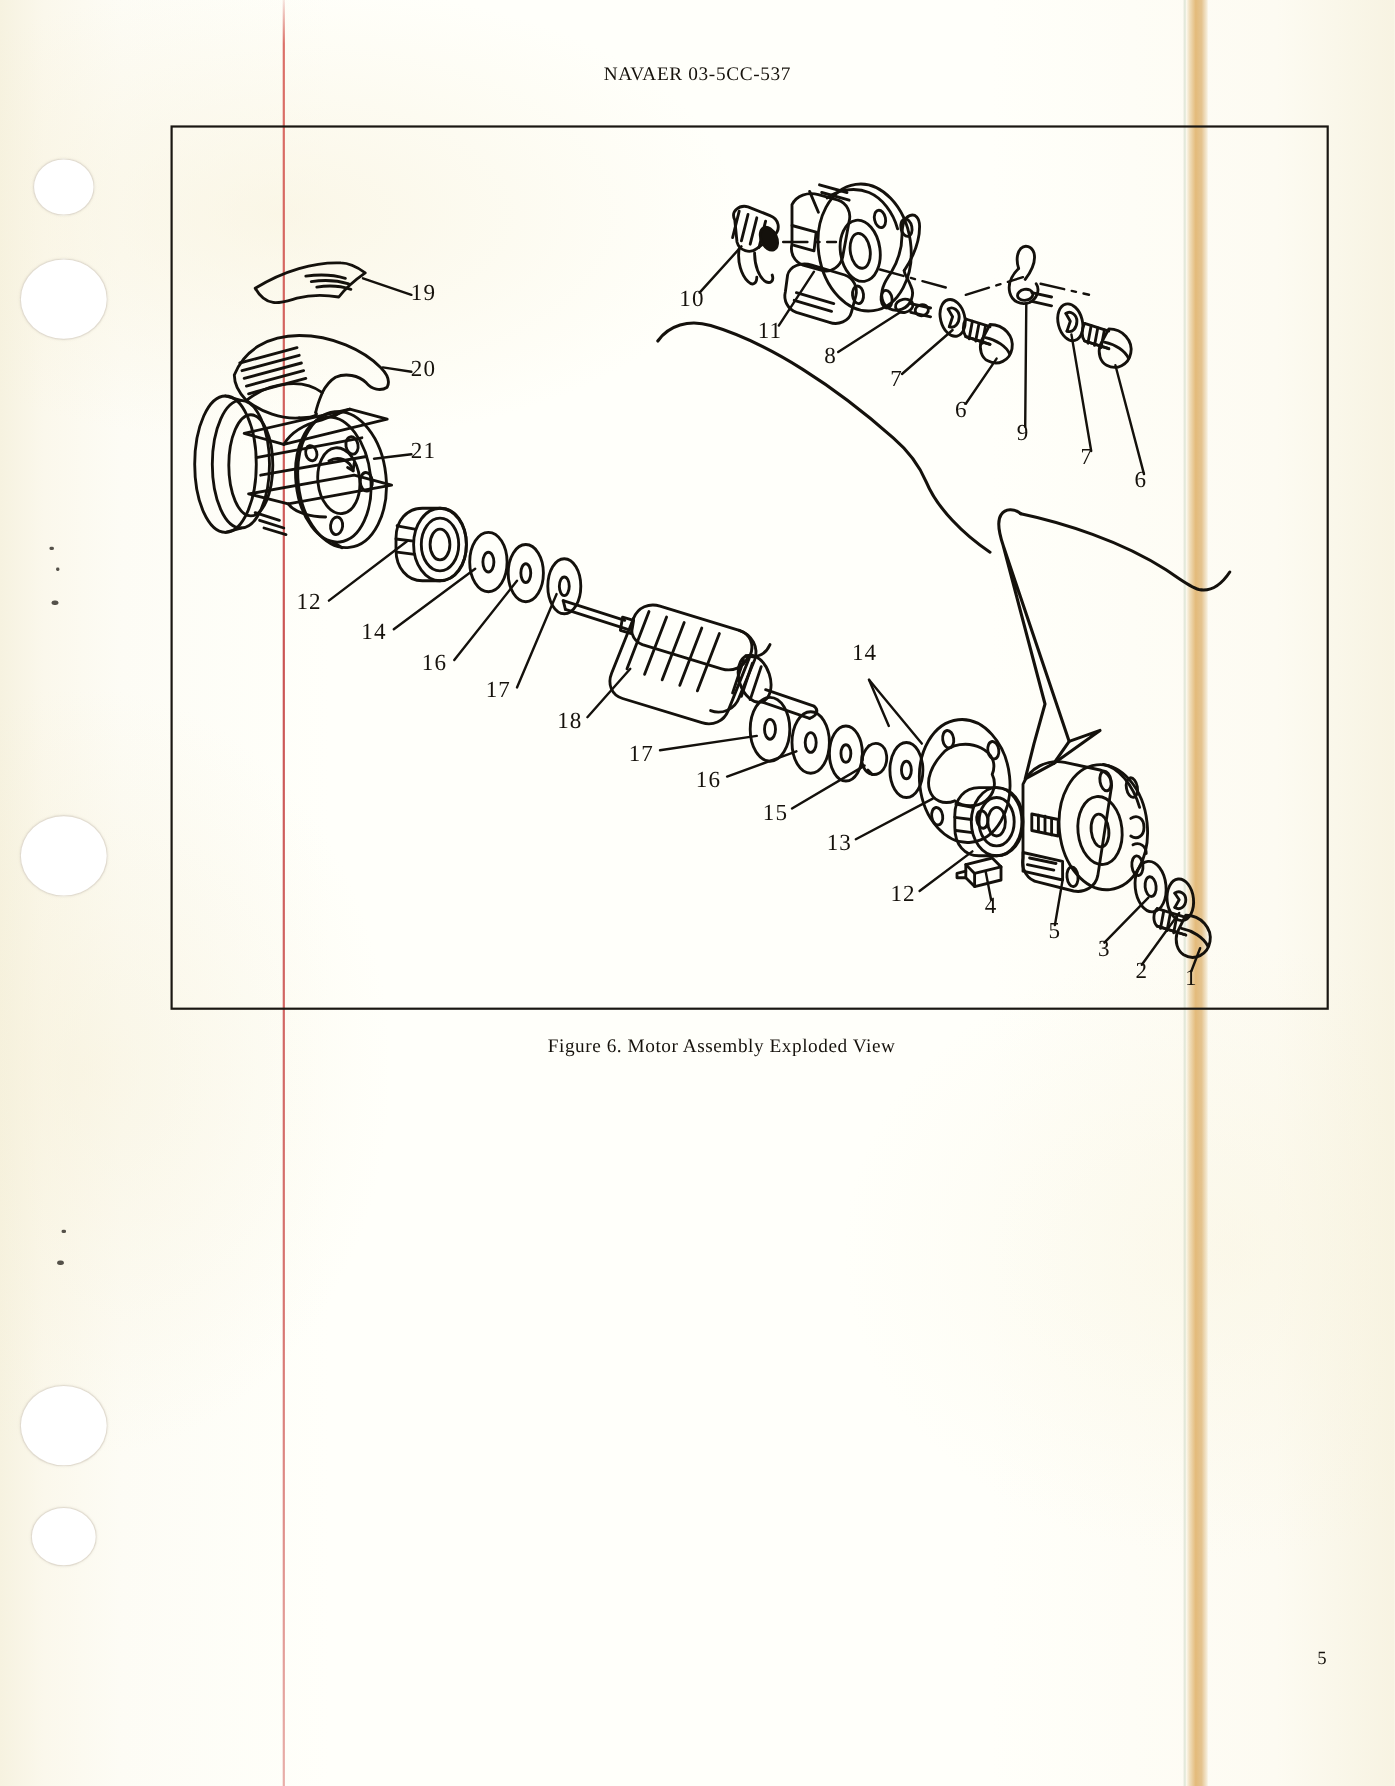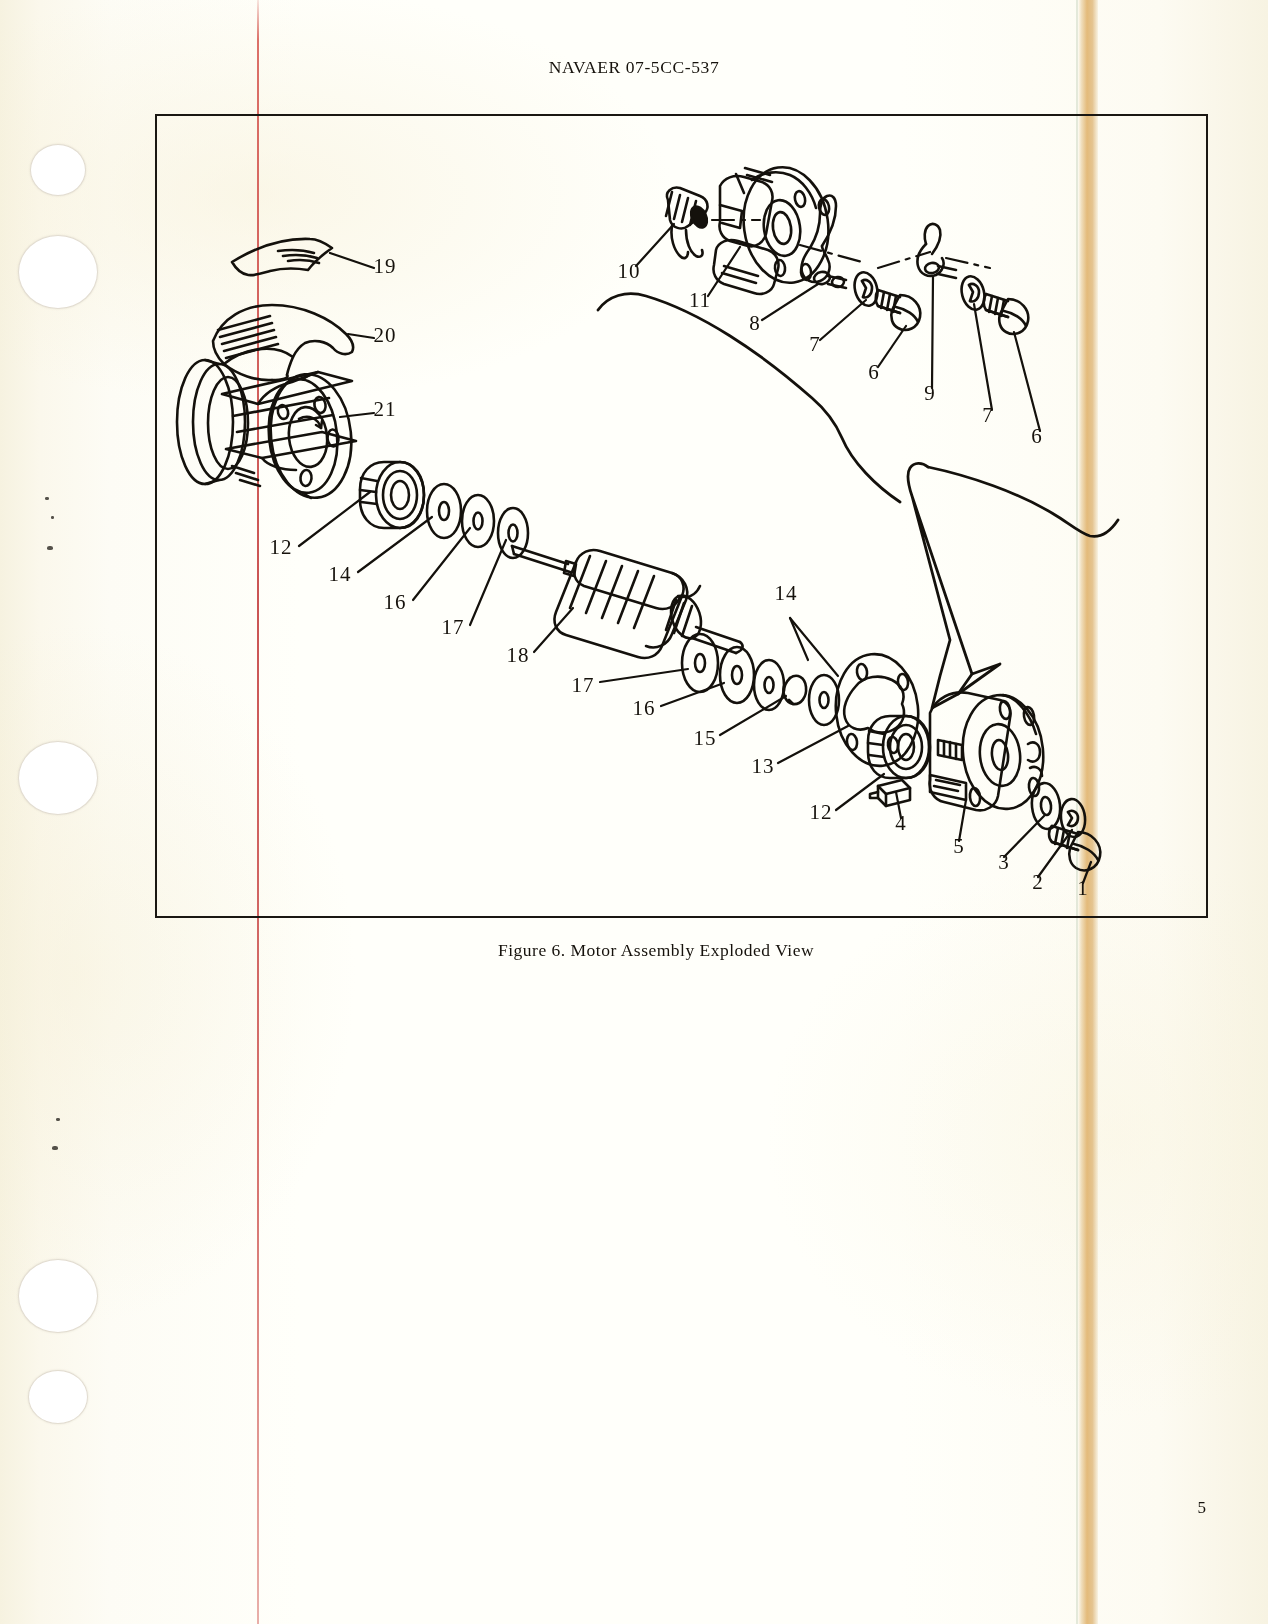--- a/index.html
+++ b/index.html
@@ -112,21 +112,21 @@
     <div class="speck" style="left: 47px; top: 546px; width: 6px; height: 4px;"></div>
     <div class="speck" style="left: 56px; top: 1118px; width: 4px; height: 3px;"></div>
     <div class="speck" style="left: 52px; top: 1146px; width: 6px; height: 4px;"></div>
   </div>
 
 <div class="red-rule" id="red-rule" style="left: 257px;"></div>
 
 <div class="tan-strip" id="tan-strip" style="left: 1078px; width: 20px;"></div>
 <div class="tan-edge" id="tan-edge" style="left: 1076px;"></div>
 
-<div id="running-head">NAVAER 07-5CC-537</div>
+<div id="running-head">NAVAER 03-5CC-537</div>
 
 <div id="figure-frame"></div>
 
 <svg id="figure-svg" viewBox="0 0 1268 1624" xmlns="http://www.w3.org/2000/svg">
   <g fill="none" stroke="#14110c" stroke-width="2.6" stroke-linecap="round" stroke-linejoin="round">
 
     <g>
       <path d="M232 262 C 258 246, 286 238, 310 239 C 318 239, 325 243, 332 248
                C 322 255, 314 262, 308 270 C 296 268, 282 268, 270 271
                C 256 275, 243 281, 232 262 Z"></path>

